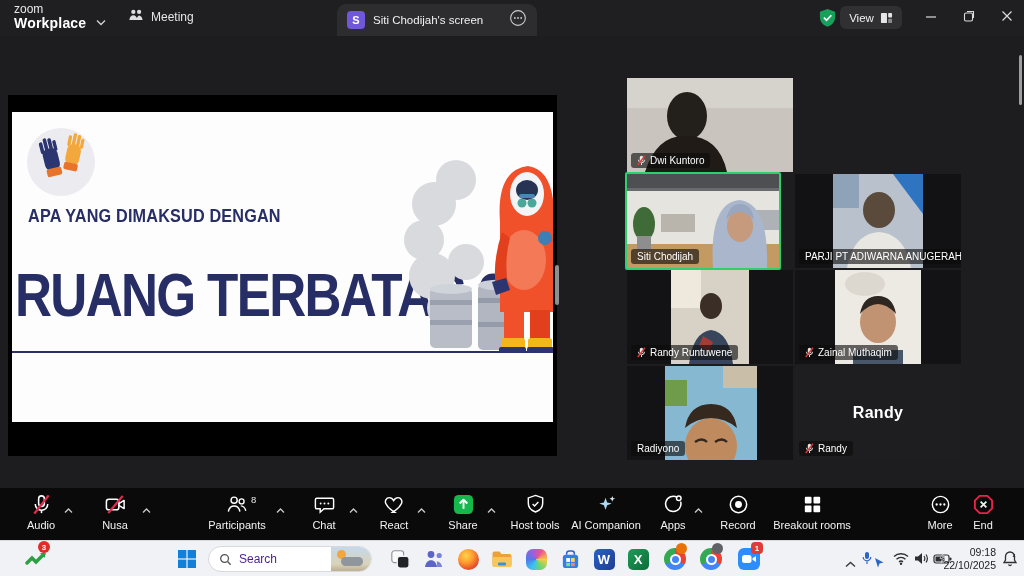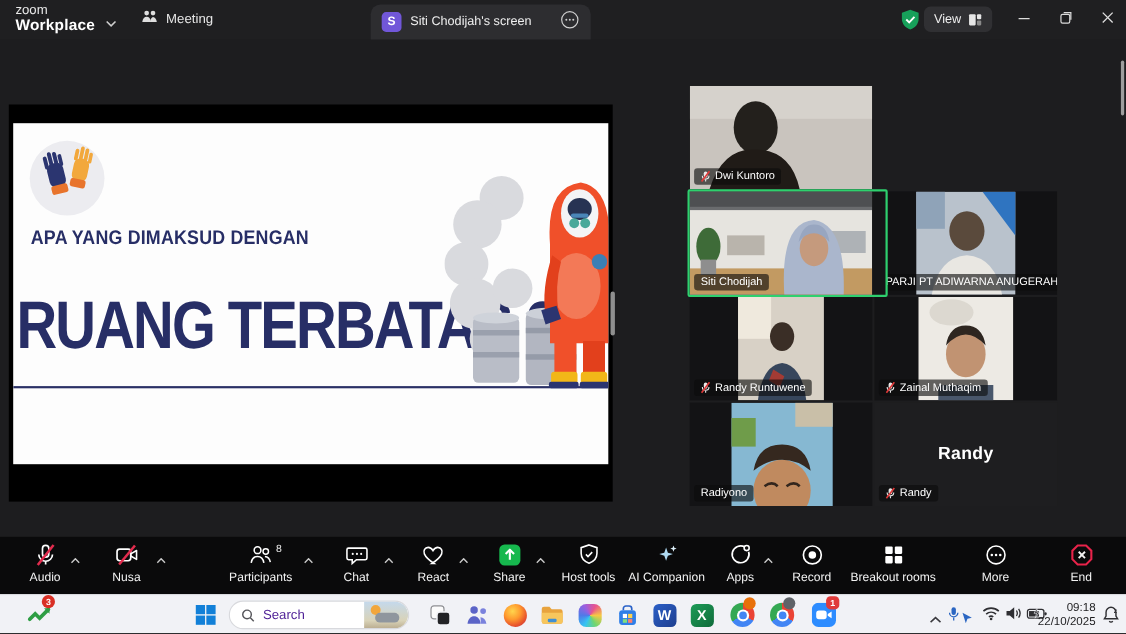--- a/index.html
+++ b/index.html
@@ -29,21 +29,21 @@
   .big-title { position:absolute; left:3px; top:148px; color:#272e66; font-size:61px; font-weight:bold; transform:scaleX(.84); transform-origin:left; letter-spacing:-2px; white-space:nowrap; }
   .big-title .quote { font-size:30px; vertical-align:28px; letter-spacing:0; }
   .slide-rule { position:absolute; left:0; top:239px; width:541px; border-top:2px solid #2b3166; }
   .illus { position:absolute; right:-6px; top:30px; }
   .share-scrollbar { position:absolute; left:547px; top:170px; width:4px; height:40px; background:#8f8f8f; border-radius:2px; }
   .window-scrollbar { position:absolute; left:1019px; top:55px; width:3px; height:50px; background:#c9c9c9; opacity:.75; border-radius:2px; }
 
   
   .tile { position:absolute; width:166px; height:94px; background:#151517; overflow:hidden; }
   .tile svg.vid { position:absolute; left:0; top:0; }
-  .active-tile { position:absolute; left:625px; top:172px; width:182px; height:98px; border:2px solid #2ed06e; border-radius:2px; background:#151517; overflow:hidden; z-index:5; }
+  .active-tile { position:absolute; left:625px; top:172px; width:156px; height:98px; border:2px solid #2ed06e; border-radius:2px; background:#151517; overflow:hidden; z-index:5; }
   .active-tile .inner { position:absolute; left:0; top:0; width:166px; height:94px; overflow:hidden; }
   .nametag { position:absolute; left:4px; bottom:4px; max-width:158px; background:rgba(12,12,12,.62); color:#fff; font-size:10px; padding:2px 6px; border-radius:3px; display:flex; align-items:center; gap:4px; white-space:nowrap; overflow:hidden; z-index:4; }
   .nametag.wide { max-width:170px; }
   .novideo-name { position:absolute; left:0; top:0; width:100%; height:100%; display:flex; align-items:center; justify-content:center; color:#fff; font-size:16px; font-weight:bold; letter-spacing:.3px; }
 
   
   .toolbar { position:absolute; left:0; top:488px; width:1024px; height:52px; background:#0a0a0b; z-index:20; }
   .tb-item { position:absolute; top:5px; display:flex; flex-direction:column; align-items:center; gap:3px; color:#f2f2f2; }
   .tb-item .lbl { font-size:11px; white-space:nowrap; }
   .tb-caret { position:absolute; top:12px; }
@@ -442,21 +442,21 @@
     <div class="tb-item" style="left:762px; width:100px;">
       <svg width="23" height="23" viewBox="0 0 24 24">
           <rect x="4" y="4" width="7" height="7" rx="1" fill="#fff"></rect>
           <rect x="13" y="4" width="7" height="7" rx="1" fill="#fff"></rect>
           <rect x="4" y="13" width="7" height="7" rx="1" fill="#fff"></rect>
           <rect x="13" y="13" width="7" height="7" rx="1" fill="#fff"></rect>
         </svg>
       <span class="lbl">Breakout rooms</span>
     </div>
 
-    <div class="tb-item" style="left:875px; width:60px;">
+    <div class="tb-item" style="left:910px; width:60px;">
       <svg width="23" height="23" viewBox="0 0 24 24">
           <circle cx="12" cy="12" r="8.5" fill="none" stroke="#fff" stroke-width="1.5"></circle>
           <circle cx="8" cy="12" r="1.2" fill="#fff"></circle>
           <circle cx="12" cy="12" r="1.2" fill="#fff"></circle>
           <circle cx="16" cy="12" r="1.2" fill="#fff"></circle>
         </svg>
       <span class="lbl">More</span>
     </div>
 
     <div class="tb-item" style="left:953px; width:60px;">

